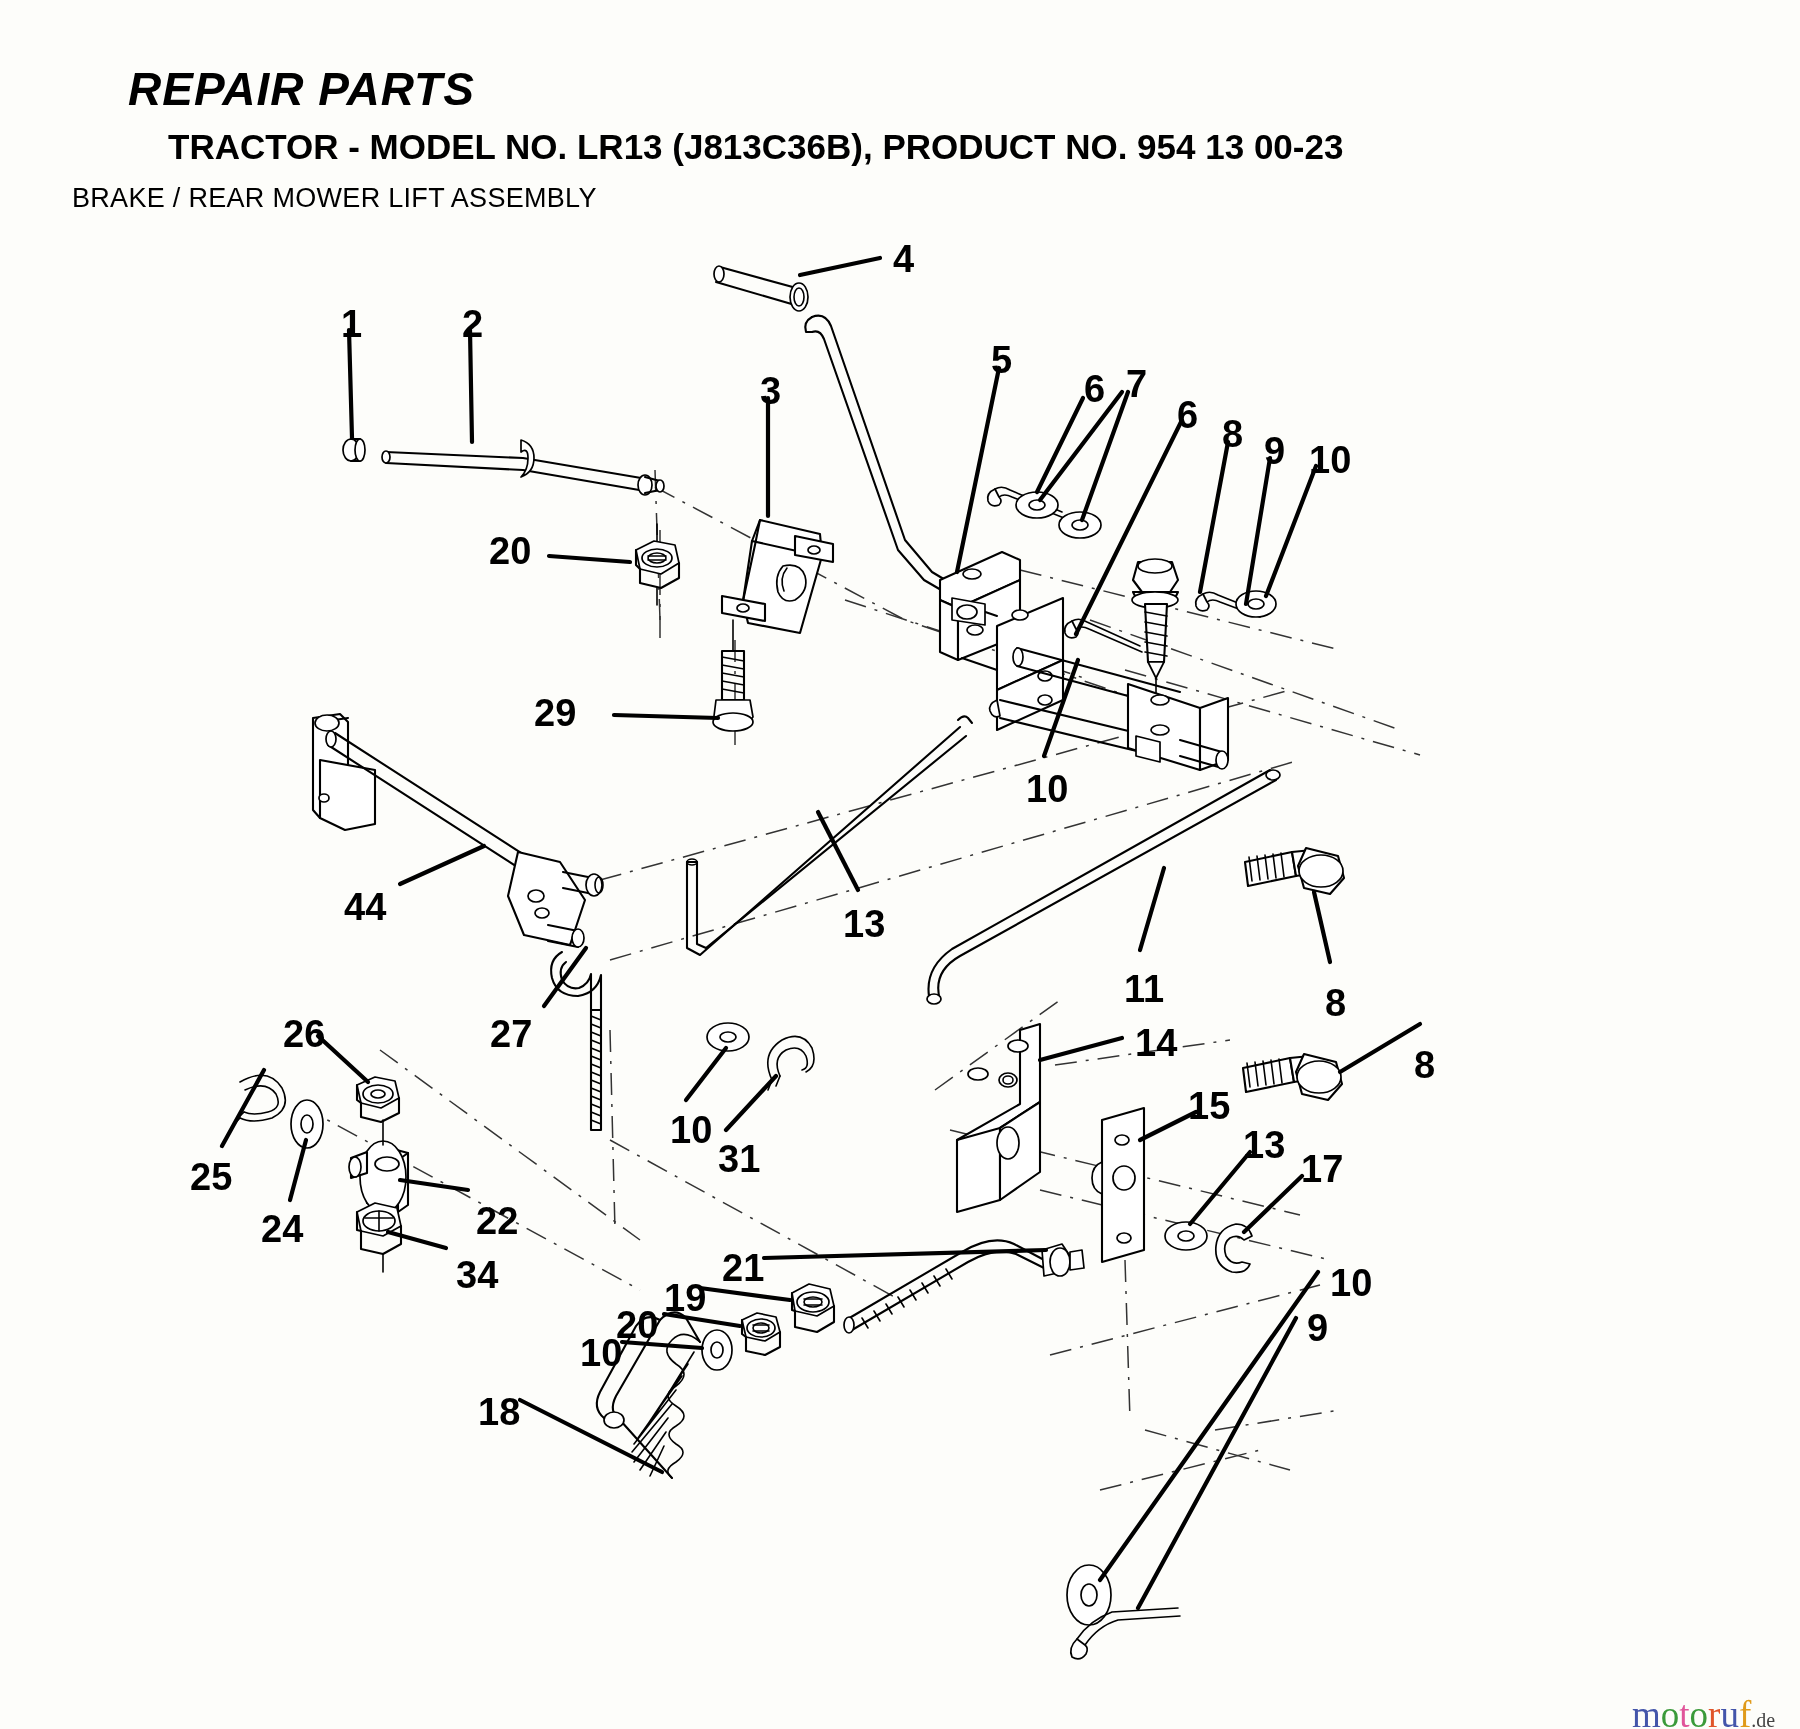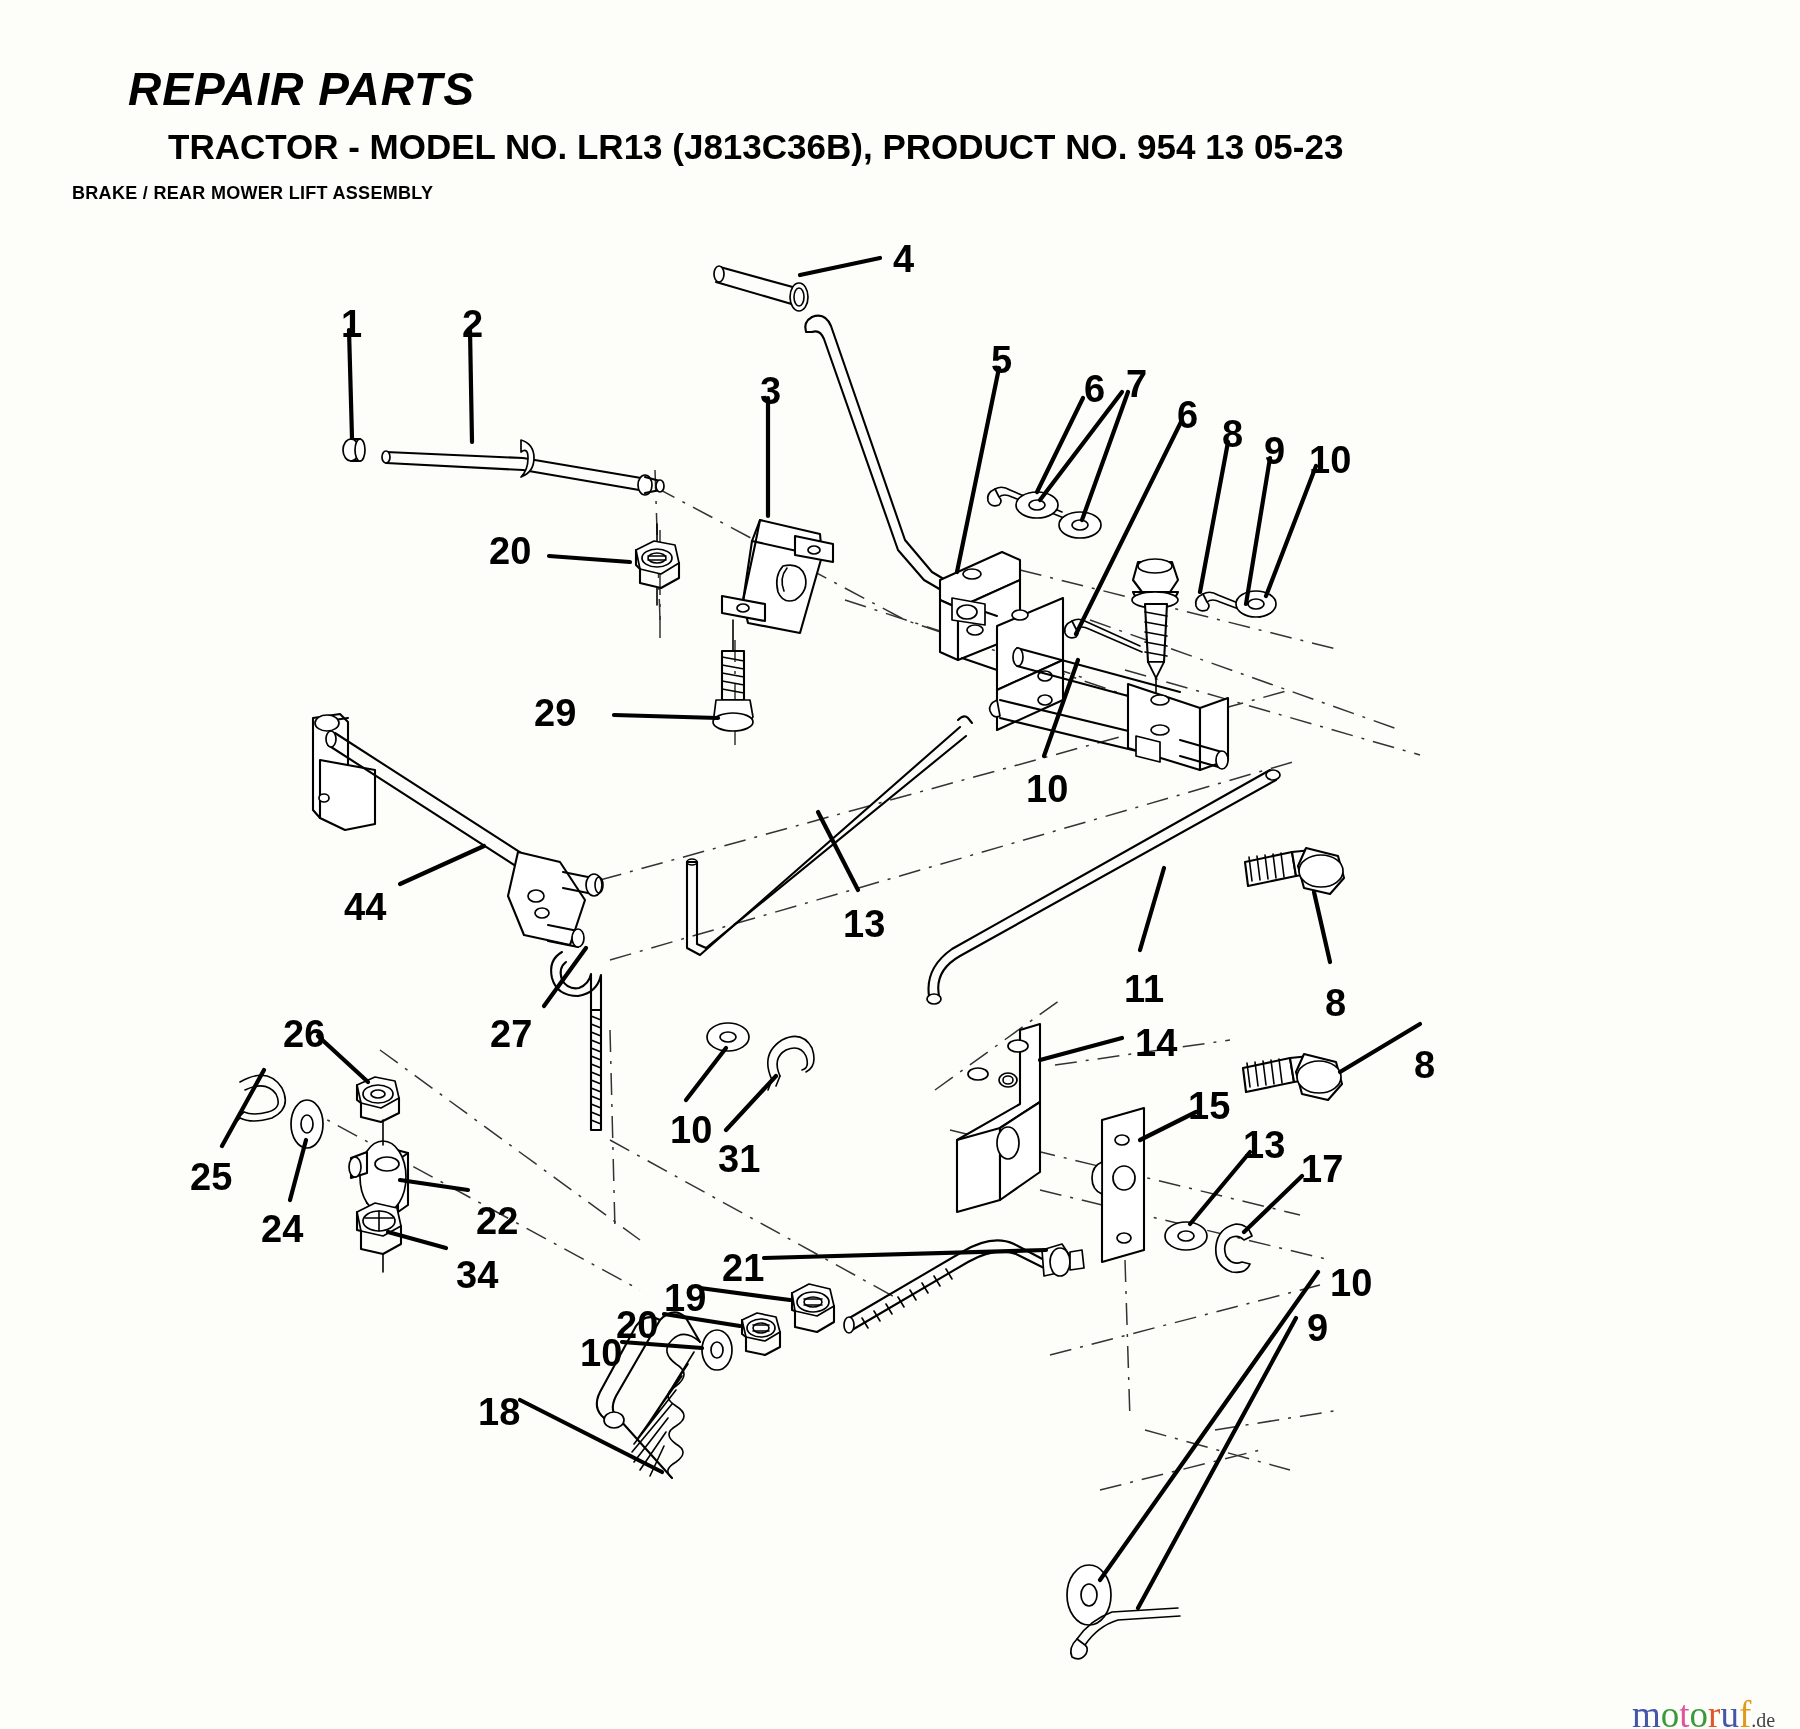--- a/index.html
+++ b/index.html
@@ -5,21 +5,21 @@
   html,body{margin:0;padding:0;background:#fdfdfa;}
   body{width:1800px;height:1729px;position:relative;overflow:hidden;
        font-family:"Liberation Sans", sans-serif;color:#000;}
   #root{position:absolute;inset:0;}
 
   .hdr{position:absolute;left:0;top:0;width:100%;}
   .title-main{position:absolute;left:92px;top:62px;font-size:46px;font-weight:bold;
       font-style:italic;letter-spacing:1px;margin-left:36px;}
   .title-model{position:absolute;left:168px;top:127px;font-size:35px;font-weight:bold;
       letter-spacing:0px;white-space:nowrap;}
-  .title-sub{position:absolute;left:72px;top:183px;font-size:18px;font-weight:bold;
+  .title-sub{position:absolute;left:72px;top:183px;font-size:27px;font-weight:normal;
       letter-spacing:0.3px;white-space:nowrap;}
 
   .cal{position:absolute;font-size:38px;font-weight:bold;line-height:1;
        font-family:"Liberation Sans", sans-serif;}
 
   svg.art{position:absolute;left:0;top:0;width:1800px;height:1729px;
       pointer-events:none;}
   svg.art .ln{fill:none;stroke:#000;stroke-width:2.1;stroke-linejoin:round;
       stroke-linecap:round;}
   svg.art .lead{fill:none;stroke:#000;stroke-width:4.2;stroke-linecap:round;}
@@ -34,21 +34,21 @@
   .logo span{display:inline-block;}
   .logo .de{font-size:20px;color:#444;margin-top:33px;}
 </style>
 </head>
 <body>
 
 <div id="root">
 
   <div class="hdr">
     <div class="title-main">REPAIR PARTS</div>
-    <div class="title-model">TRACTOR - MODEL NO. LR13 (J813C36B), PRODUCT NO. 954 13 05-23</div>
+    <div class="title-model">TRACTOR - MODEL NO. LR13 (J813C36B), PRODUCT NO. 954 13 00-23</div>
     <div class="title-sub">BRAKE / REAR MOWER LIFT ASSEMBLY</div>
   </div>
 
   <svg class="art" viewBox="0 0 1800 1729">
 
     <g>
       <path class="dash" d="M655 487 L905 620 L1140 700"></path>
       <path class="dash" d="M1020 570 L1340 650"></path>
       <path class="dash" d="M1090 620 L1400 730"></path>
       <path class="dash" d="M1125 670 L1420 755"></path>

